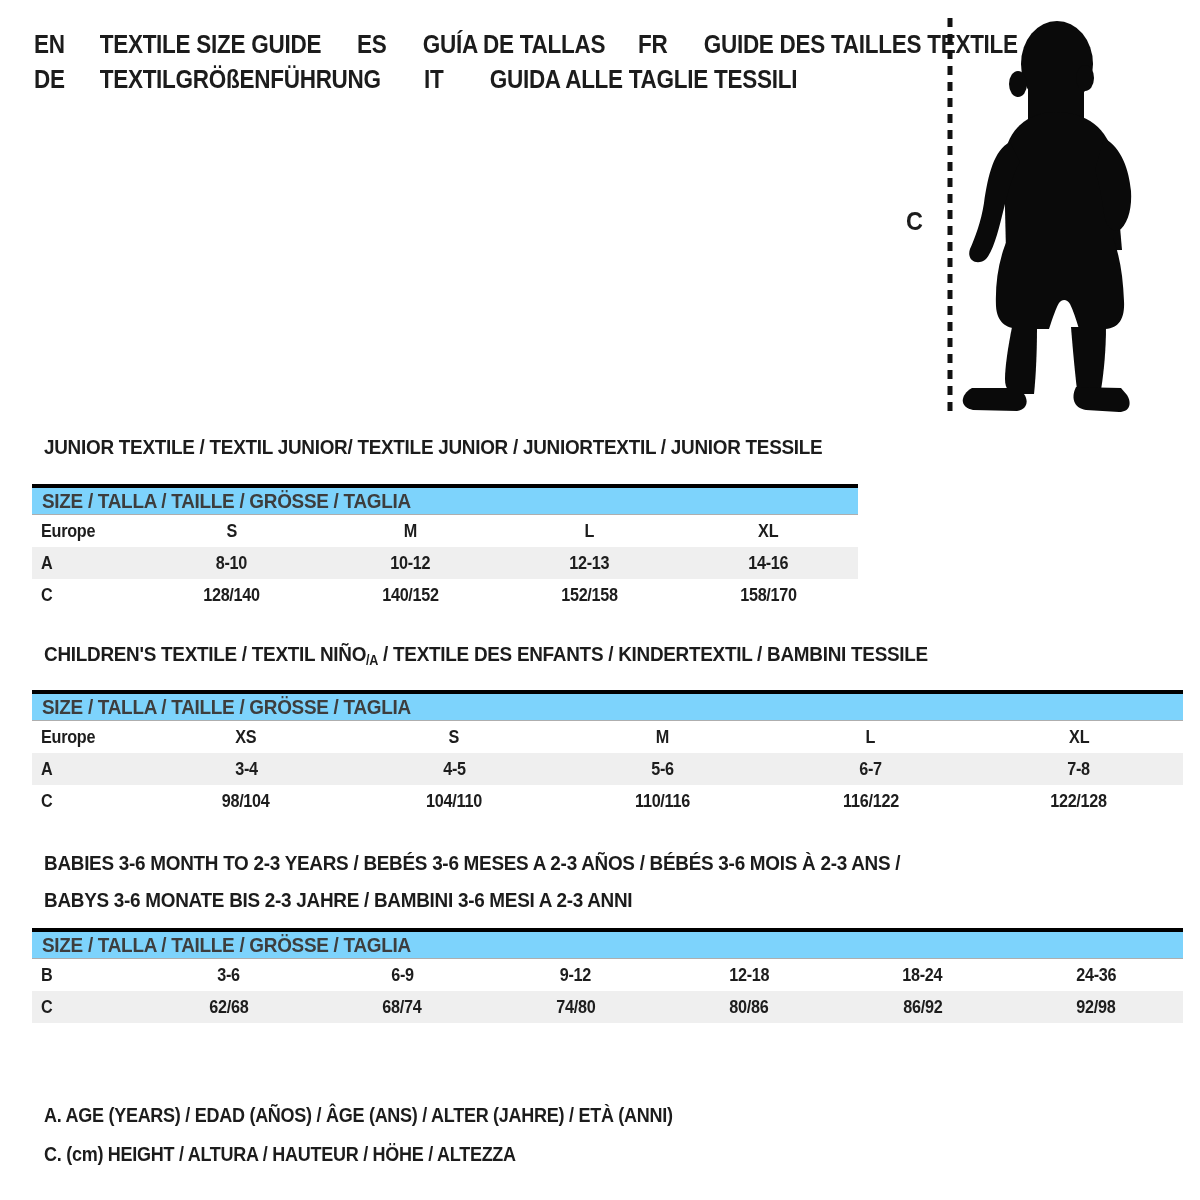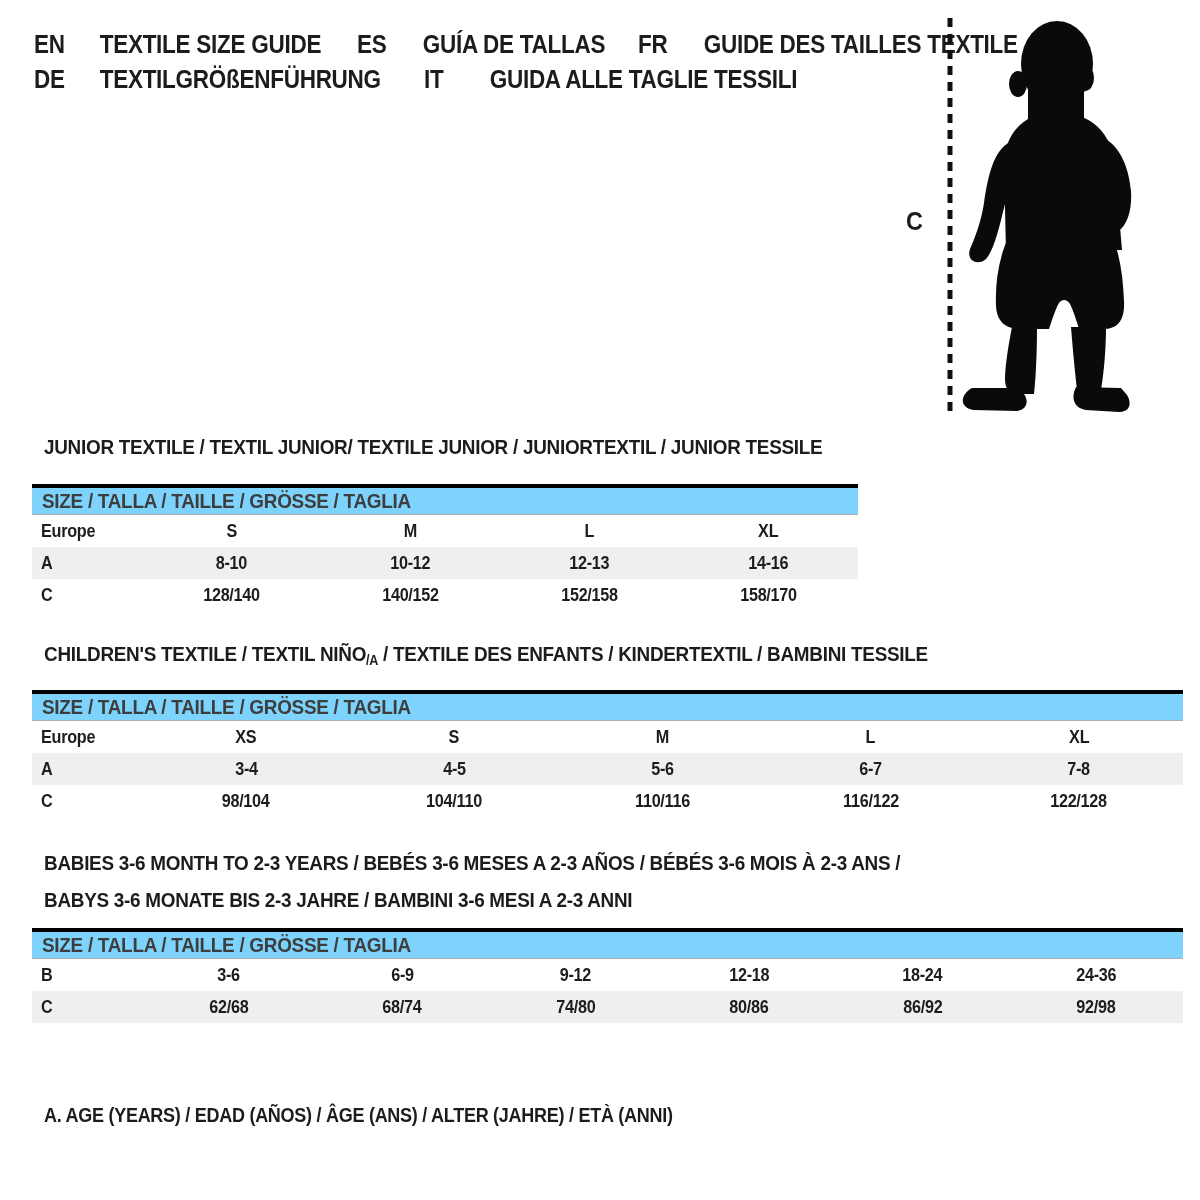--- a/index.html
+++ b/index.html
@@ -211,13 +211,14 @@
       <td><span class="cxc">80/86</span></td>
       <td><span class="cxc">86/92</span></td>
       <td><span class="cxc">92/98</span></td>
     </tr>
   </tbody>
     </table>
 </div>
 
 <div class="abs notes">
   <div class="note-line"><span class="cx">A. AGE (YEARS) / EDAD (AÑOS) / ÂGE (ANS) / ALTER (JAHRE) / ETÀ (ANNI)</span></div>
+  <div class="note-line"><span class="cx">C. (cm) HEIGHT / ALTURA / HAUTEUR / HÖHE / ALTEZZA</span></div>
 </div>
 
 </body></html>

